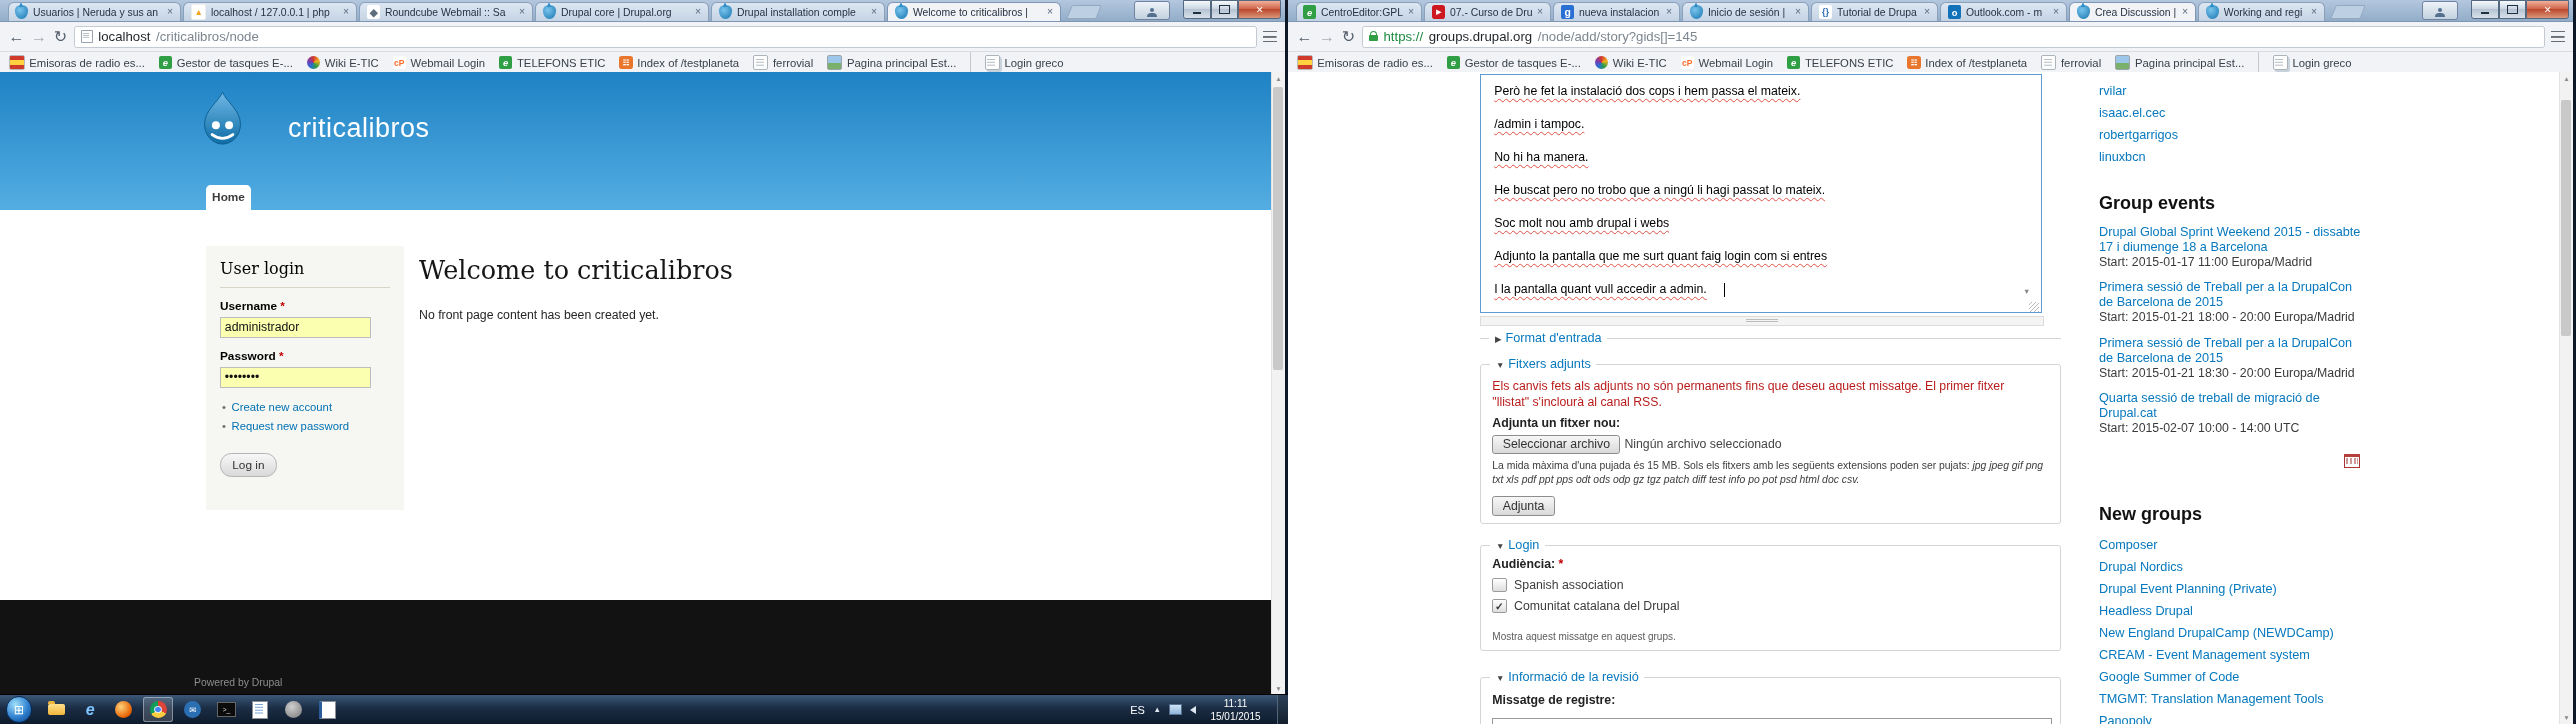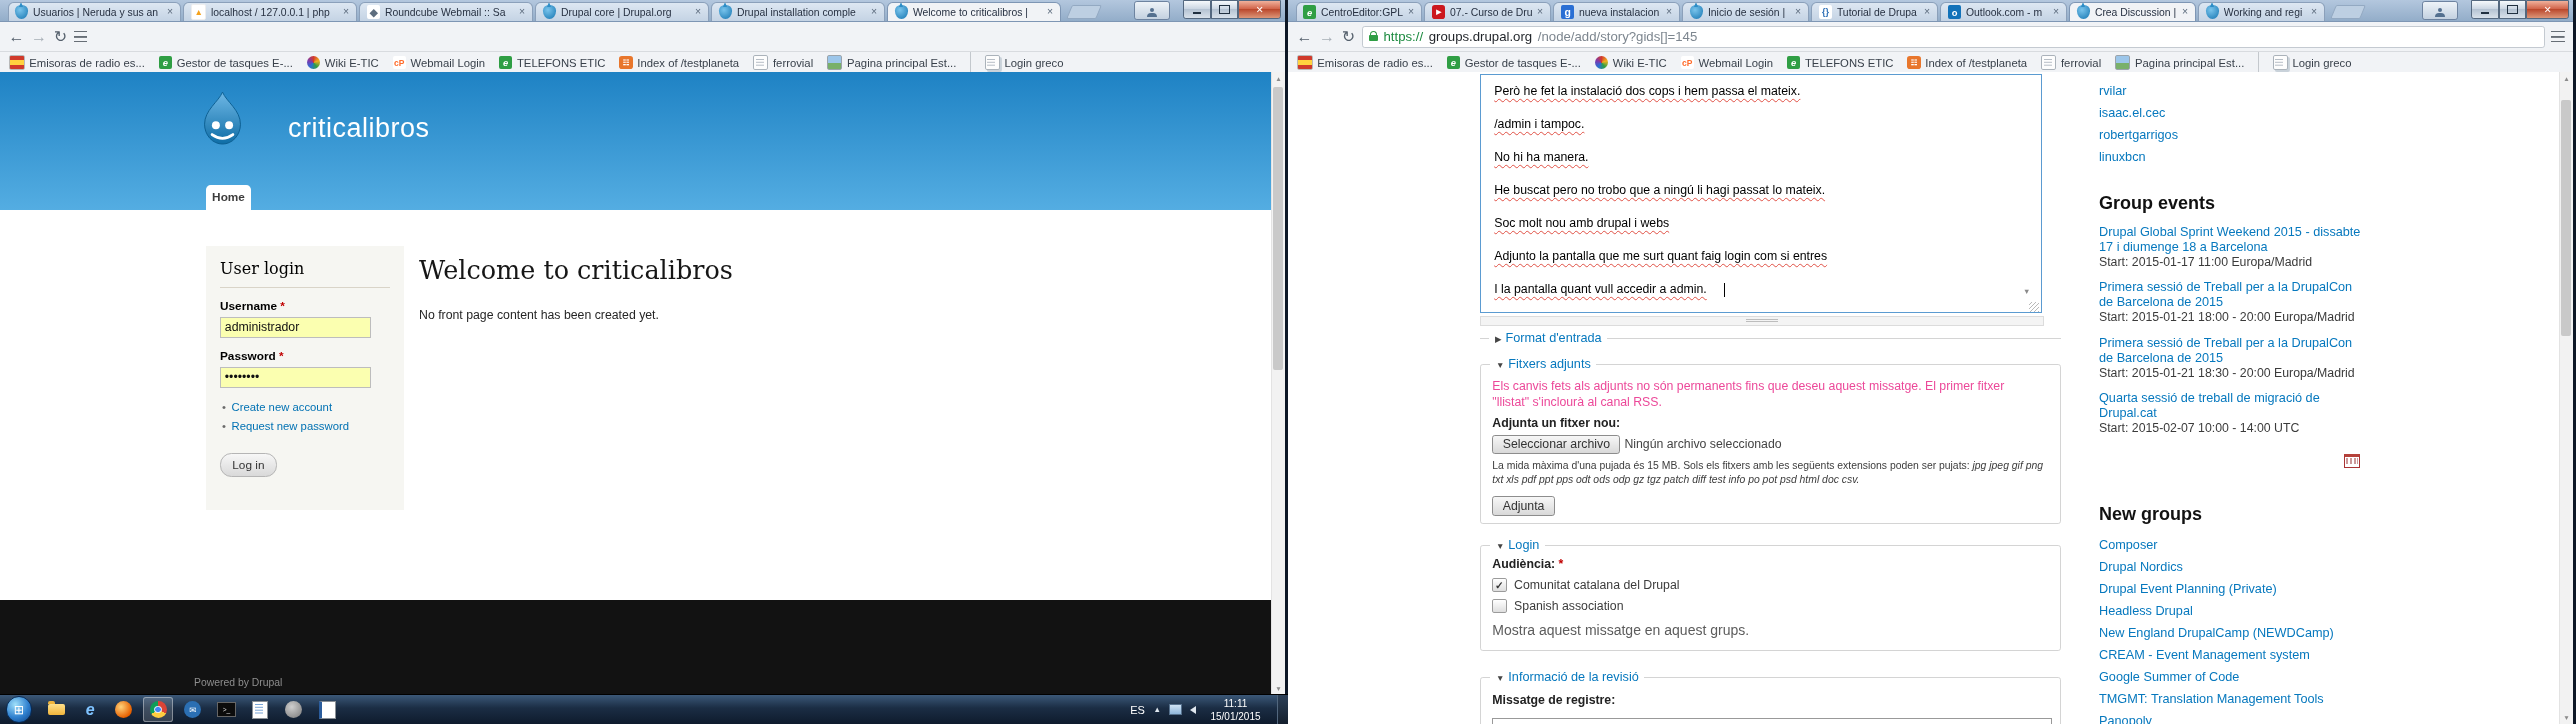--- a/index.html
+++ b/index.html
@@ -139,32 +139,32 @@
   .fieldset.collapsed{border-width:0.9px 0 0 0;border-radius:0;}
   .legend{position:absolute;top:-8.5px;left:9.4px;background:#fff;padding:0 5.7px;font-size:12.7px;color:#0678be;}
   .legend .arr{color:#444;font-size:8.5px;margin-right:3.8px;}
   .arr.closed::before{content:"\25b6";}
   .arr.open::before{content:"\25bc";}
   .fs-format{top:266px;height:21px;}
   .fs-attach{top:292px;height:160px;}
   .fs-groups{top:473px;height:106px;}
   .fs-revision{top:605px;height:132px;}
   .fs-body{padding:13.2px 11.3px 0 11.3px;}
-  .fs-desc{font-size:12.3px;color:#ec4899;line-height:16px;width:537px;}
+  .fs-desc{font-size:12.3px;color:#b91c1c;line-height:16px;width:537px;}
   .fs-strong{font-size:12.3px;font-weight:bold;color:#222;margin-top:5.7px;}
   .file-row{display:flex;align-items:center;gap:4px;margin-top:4.7px;font-size:12.3px;color:#444;}
   .file-btn{border-radius:2.8px;border-color:#8d8d8d;padding:1.9px 9.4px;font-size:12.3px;}
   .upload-note{font-size:10.4px;color:#3c3c3c;line-height:14px;margin-top:4.7px;width:556px;}
   .upload-note .ext{font-style:italic;}
   .attach-btn{margin-top:9.4px;}
   .cb-row{display:flex;align-items:center;gap:7.5px;margin-top:6.6px;font-size:12.3px;color:#3c3c3c;}
   .cb{width:12.3px;height:12.3px;border:0.9px solid #9b9b9b;border-radius:1.9px;background:linear-gradient(#fff,#dedede);
     display:flex;align-items:center;justify-content:center;font-size:10.4px;color:#333;}
   .cb[data-checked="true"]::after{content:"\2713";font-weight:bold;}
-  .fs-note{font-size:14px;color:#5c5c5c;margin-top:9px;}
+  .fs-note{font-size:10px;color:#5c5c5c;margin-top:18px;}
   .log-textarea{position:absolute;left:11.3px;top:40px;width:554px;height:66px;border:0.9px solid #999;resize:none;}
 
   .side{position:absolute;left:811px;width:275px;top:0;bottom:0;font-size:12.7px;}
   .side a{color:#0678be;text-decoration:none;}
   .user-list{position:absolute;top:7.5px;left:0;margin:0;padding:0;list-style:none;}
   .user-list li{line-height:22px;}
   .side-heading{position:absolute;left:0;margin:0;font-size:18px;font-weight:600;color:#111;}
   .h-events{top:121px;} .h-groups{top:432px;}
   .event-list{position:absolute;top:153px;left:0;width:270px;}
   .event{margin-bottom:10.4px;}
@@ -264,20 +264,25 @@
             </div>
           <div class="cbtn close">
               <span class="glyph-close"></span>
             </div>
         </div>
       </div>
       <div class="toolbar">
         <span class="nav-arrow">←</span>
         <span class="nav-arrow fwd">→</span>
         <span class="nav-arrow">↻</span>
+        <div class="omnibox">
+          <span class="doc-ico"></span>
+          <span>localhost</span>
+            <span class="url-path">/criticalibros/node</span>
+        </div>
         <span class="menu-ico"></span>
       </div>
       <div class="bookmarks-bar">
 
           <div class="bm" data-divider="false">
             <span class="fav" data-icon="spain-flag-icon"></span>
             <span>Emisoras de radio es...</span>
           </div>
 
           <div class="bm" data-divider="false">
@@ -577,27 +582,27 @@
         <div class="fieldset fs-groups">
           <div class="legend"><span class="arr open"></span><span>Login</span></div>
           <div class="fs-body" style="padding-top:11.3px;">
             <div class="fs-strong" style="margin-top:0;">
               <span>Audiència:</span>
               <span class="req">*</span>
             </div>
             <div>
 
                 <div class="cb-row">
+                  <span class="cb" data-checked="false"></span>
+                  <span>Spanish association</span>
+                </div>
+
+                <div class="cb-row">
                   <span class="cb" data-checked="true"></span>
                   <span>Comunitat catalana del Drupal</span>
-                </div>
-
-                <div class="cb-row">
-                  <span class="cb" data-checked="false"></span>
-                  <span>Spanish association</span>
                 </div>
               </div>
             <div class="fs-note">Mostra aquest missatge en aquest grups.</div>
           </div>
         </div>
 
         <div class="fieldset fs-revision">
           <div class="legend"><span class="arr open"></span><span>Informació de la revisió</span></div>
           <div class="fs-body" style="padding-top:15px;">
             <div class="fs-strong" style="margin-top:0;">Missatge de registre:</div>

